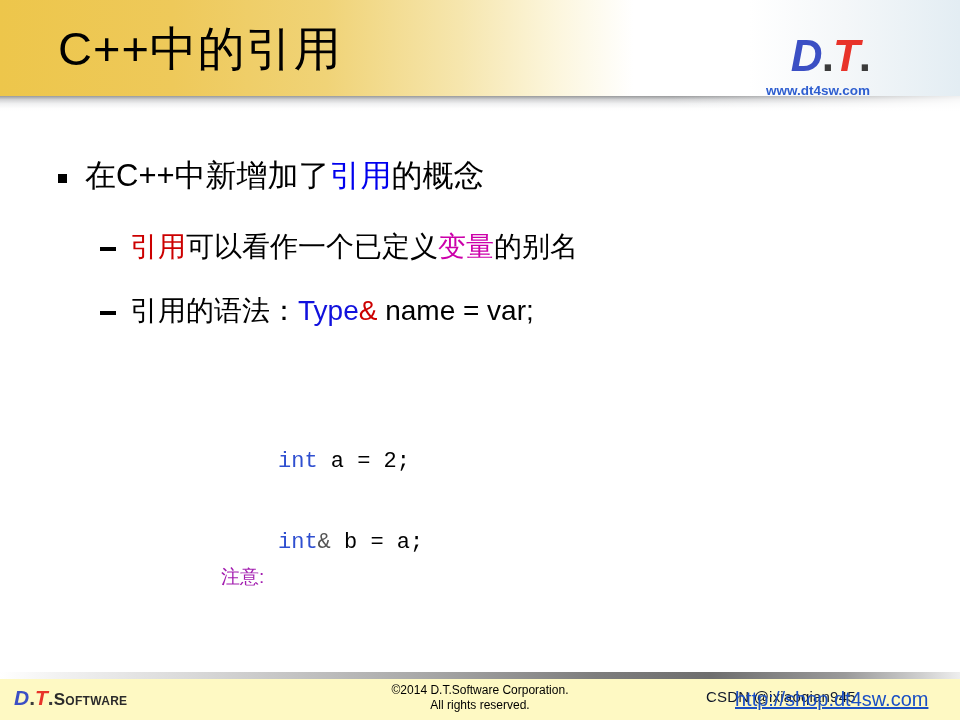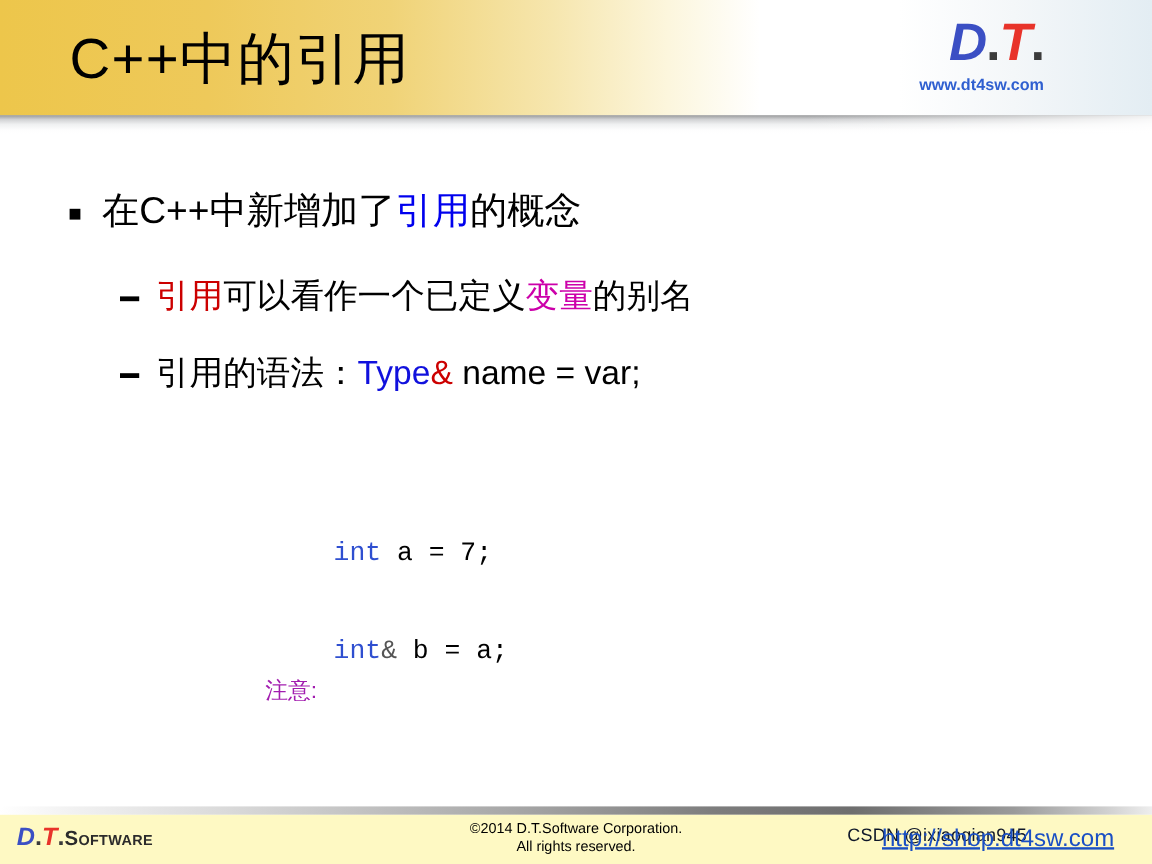--- a/index.html
+++ b/index.html
@@ -86,20 +86,21 @@
     text-align: right;
     line-height: 1;
   }
   .brand-mark {
     font-size: 44px;
     font-weight: bold;
     font-style: italic;
     letter-spacing: -1px;
     line-height: 48px;
     white-space: nowrap;
+    margin-top: 20px;
   }
   .brand-d { color: #3b4fc4; }
   .brand-t { color: #e8332a; }
   .brand-dot { color: #3b3b3b; font-style: normal; }
   .brand-url {
     margin-top: 4px;
     font-size: 13.5px;
     font-weight: bold;
     color: #2f5fd0;
     letter-spacing: 0px;
@@ -319,21 +320,21 @@
       <span class="bullet-dash"></span>
       <span class="txt"><span class="c-red2">引用</span><span class="c-black">可以看作一个已定义</span><span class="c-magenta">变量</span><span class="c-black">的别名</span></span>
     </div>
 
     <div class="bullet-l2 row-b">
       <span class="bullet-dash"></span>
       <span class="txt"><span class="c-black">引用的语法：</span><span class="c-pureblue">Type</span><span class="c-red2">&amp;</span><span class="c-black"> name = var;</span></span>
     </div>
 
     <div class="code-block">
-      <div class="code-line"><span class="code-txt kw">int</span><span class="code-txt"> a = 7;</span></div>
+      <div class="code-line"><span class="code-txt kw">int</span><span class="code-txt"> a = 2;</span></div>
       <div class="code-line"><span class="code-txt kw">int</span><span class="code-txt amp-grey">&amp;</span><span class="code-txt"> b = a;</span></div>
       <div class="code-gap"></div>
       <div class="code-line"><span class="code-txt">b = 5;</span><span class="cmt" style="margin-left:110px">// 操作 b 就是操作 a</span></div>
     </div>
 
     <div class="note">
       <div class="note-title">注意:</div>
     </div>
 
   </div>

